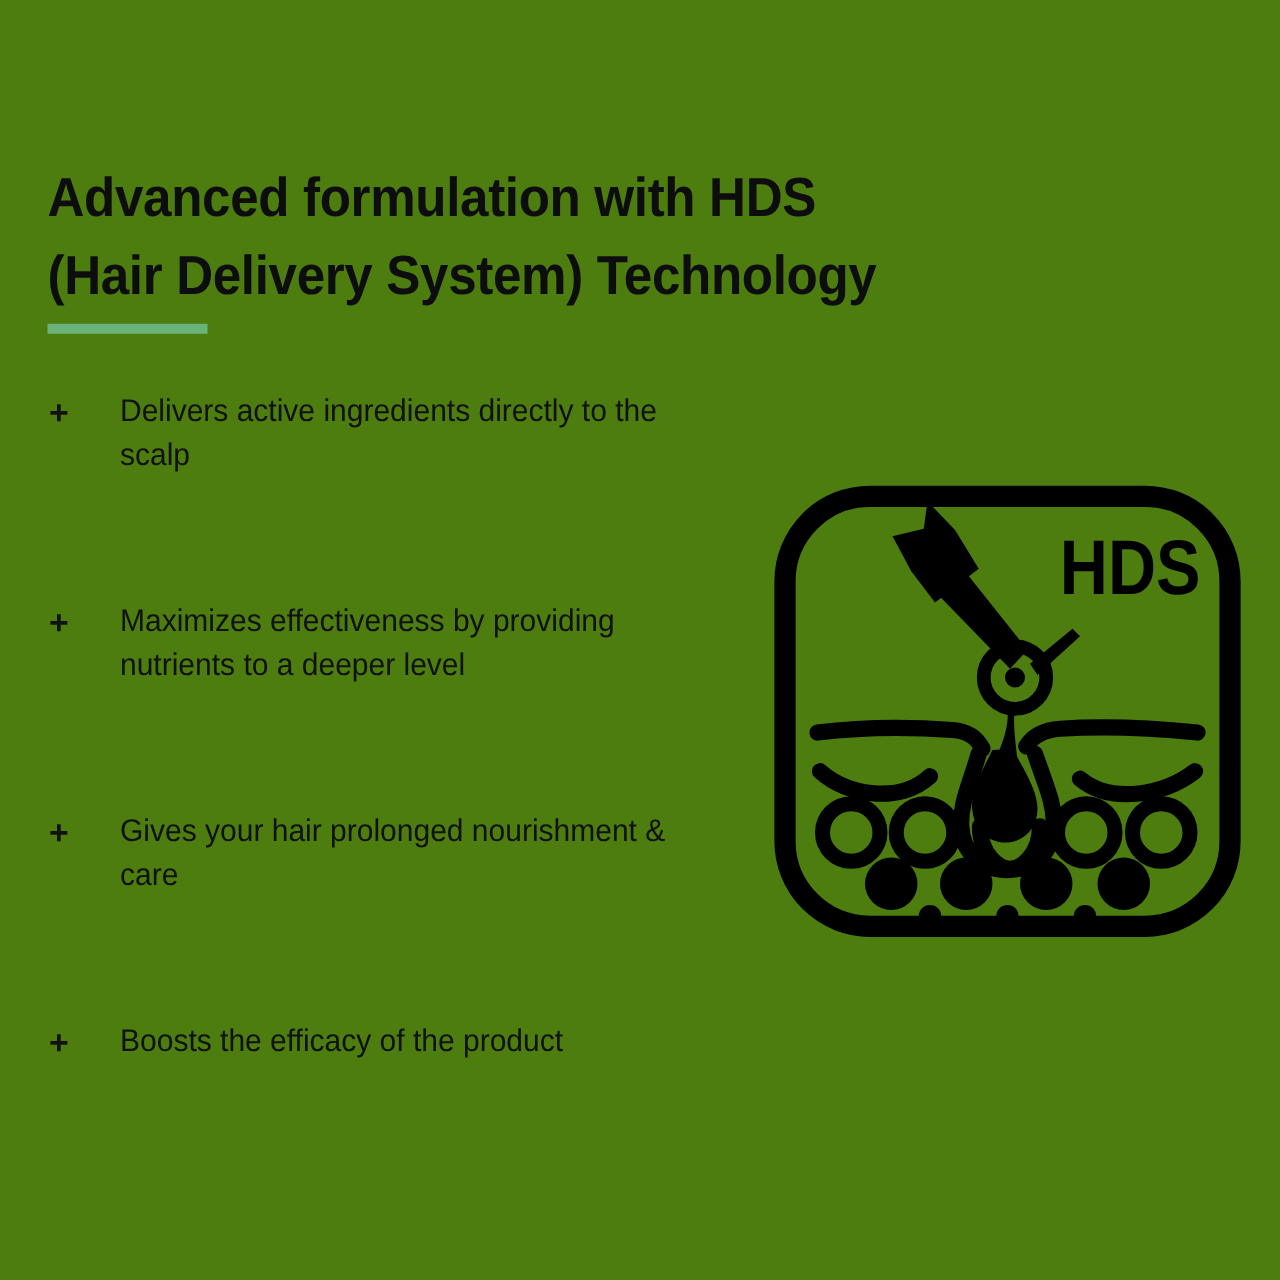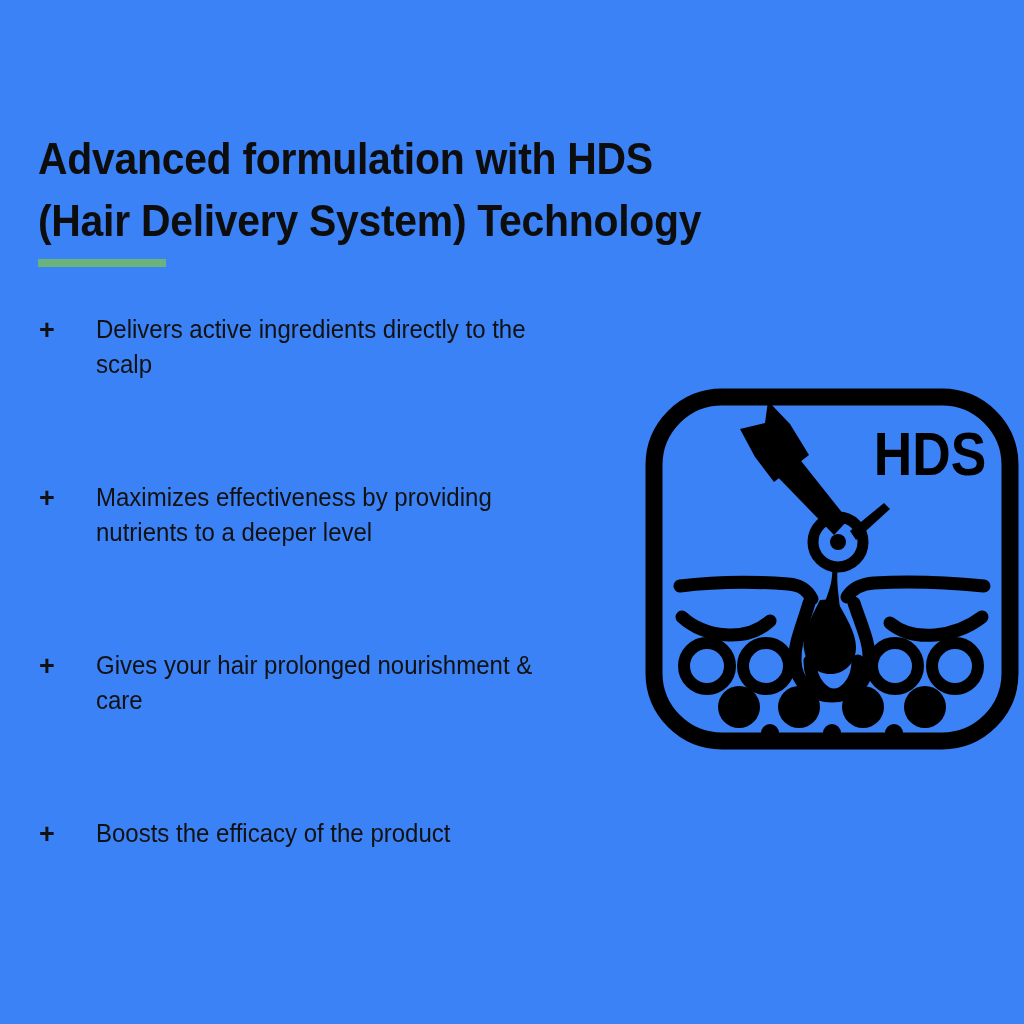--- a/index.html
+++ b/index.html
@@ -13,21 +13,21 @@
     height: 1024px;
     overflow: hidden;
     font-family: "Liberation Sans", sans-serif;
     color: #111111;
     position: relative;
   }
 
   .slide {
     position: absolute;
     inset: 0;
-    background: #3b82f6;
+    background: #4d7c0f;
   }
 
   
   .heading {
     position: absolute;
     left: 38px;
     top: 128px;
     width: 880px;
   }
   .heading-line {
@@ -85,21 +85,21 @@
     line-height: 35px;
     color: #111111;
     max-width: 500px;
     transform: scaleX(0.96);
     transform-origin: left top;
   }
 
   
   .hds-icon {
     position: absolute;
-    left: 642px;
+    left: 616px;
     top: 385px;
     width: 380px;
     height: 368px;
   }
   .hds-icon svg { display: block; width: 100%; height: 100%; }
 </style>
 </head>
 <body>
 
 <div class="slide">

